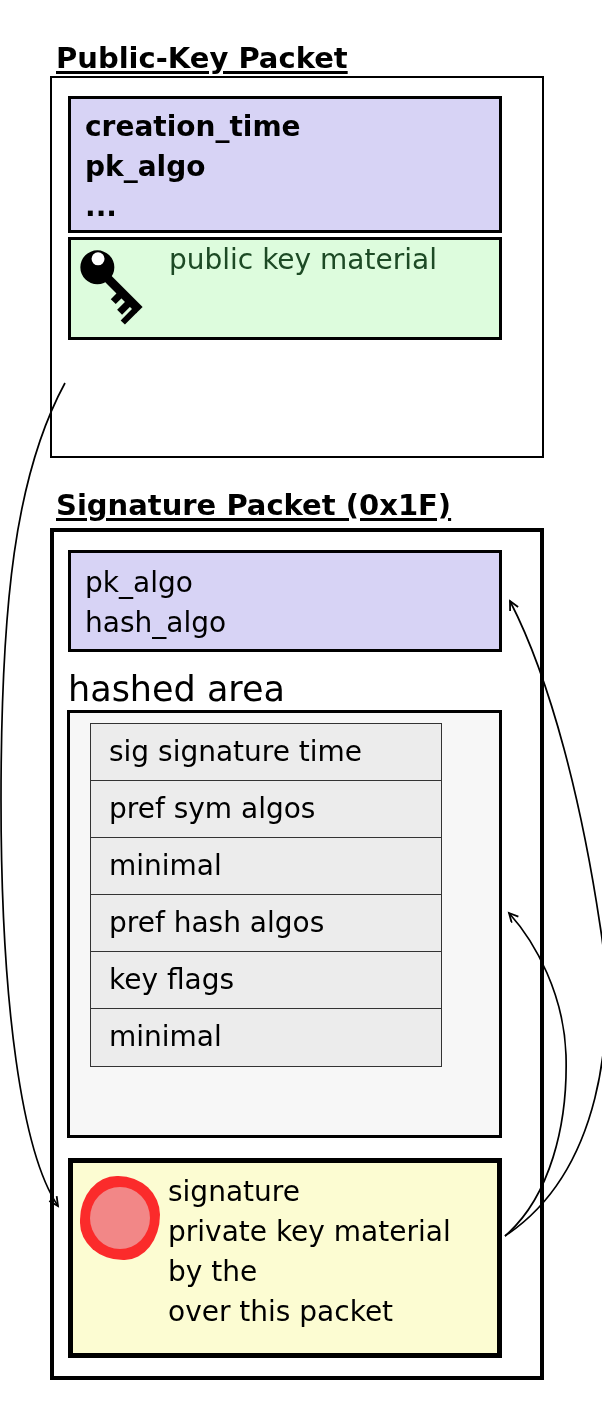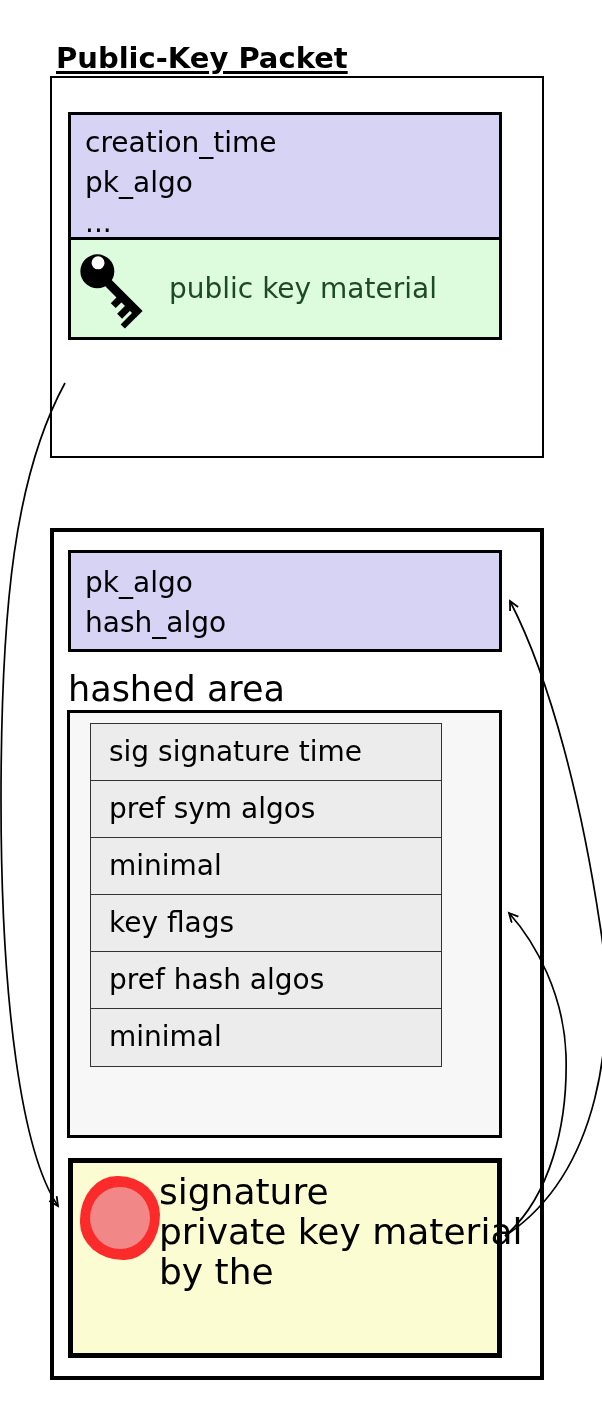--- a/index.html
+++ b/index.html
@@ -16,26 +16,26 @@
 
   .outer-box{position:absolute;background:#fff;border:2px solid #000;box-sizing:border-box;}
   #pk-outer{left:50px;top:31px;width:494px;height:382px;border-width:2px;}
   #sig-outer{left:50px;top:483px;width:494px;height:852px;border-width:4px;}
 
   .field-box{
     position:absolute;box-sizing:border-box;border:3px solid #000;
     font-size:28px;line-height:40px;
   }
   .lavender{background:#d7d3f5;}
-  #pk-header{left:68px;top:67px;width:434px;height:137px;padding:8px 0 0 14px;}
+  #pk-header{left:68px;top:51px;width:434px;height:137px;padding:8px 0 0 14px;font-weight:bold;}
   #sig-header{left:68px;top:505px;width:434px;height:102px;padding:10px 0 0 14px;}
 
   #pk-material{
     left:68px;top:192px;width:434px;height:103px;background:#ddfcdd;
-    display:flex;align-items:center;border-top-width:3px;
+    display:flex;border-top-width:3px;
   }
   #pk-material .mat-label{color:#1d4a25;font-size:28px;margin-left:10px;}
   .key-wrap{width:82px;height:84px;flex:0 0 auto;margin-left:6px;margin-top:6px;}
 
   #hashed-label{position:absolute;left:68px;top:627px;font-size:35px;line-height:34px;}
   #hashed-box{
     position:absolute;left:67px;top:665px;width:435px;height:428px;
     background:#f7f7f7;border:3px solid #000;box-sizing:border-box;
   }
   #subpackets{
@@ -45,21 +45,21 @@
   .subpkt-row{
     height:57px;box-sizing:border-box;background:#ececec;border-bottom:1px solid #333;
     font-size:28px;line-height:56px;padding-left:18px;white-space:nowrap;overflow:hidden;
   }
   .subpkt-row:last-child{border-bottom:none;}
 
   #sig-box{
     position:absolute;left:68px;top:1113px;width:434px;height:200px;
     background:#fcfcd2;border:5px solid #000;box-sizing:border-box;
   }
-  #sig-text{position:absolute;left:86px;top:9px;font-size:36px;line-height:40px;white-space:nowrap;}
+  #sig-text{position:absolute;left:95px;top:9px;font-size:28px;line-height:40px;white-space:nowrap;}
   .seal{
     position:absolute;left:7px;top:13px;width:80px;height:84px;background:#fb2b2b;
     border-radius:47% 53% 45% 55% / 53% 47% 55% 45%;
   }
   .seal-inner{
     position:absolute;left:10px;top:11px;width:60px;height:62px;background:#f28787;
     border-radius:50%;
   }
 
   #caption{position:absolute;left:0;top:1370px;width:602px;text-align:center;font-size:25px;}
@@ -91,50 +91,52 @@
           <rect x="30" y="22" width="48" height="9" fill="#000"></rect>
           <rect x="50" y="30" width="7" height="9" fill="#000"></rect>
           <rect x="62" y="30" width="7" height="12" fill="#000"></rect>
           <rect x="72" y="30" width="6" height="17" fill="#000"></rect>
         </g>
       </svg>
     </div>
     <div class="mat-label">public key material</div>
   </div>
 
+  <div class="pkt-title" id="sig-title">Signature Packet (0x1F)</div>
 
   <div class="outer-box" id="sig-outer">
   </div>
 
   <div class="field-box lavender" id="sig-header">
     <div>pk_algo</div>
     <div>hash_algo</div>
   </div>
 
   <div id="hashed-label">hashed area</div>
 
   <div id="hashed-box"></div>
 
   <div id="subpackets">
     <div class="subpkt-row">sig signature time</div>
     <div class="subpkt-row">pref sym algos</div>
     <div class="subpkt-row">minimal</div>
+    <div class="subpkt-row">pref hash algos</div>
     <div class="subpkt-row">key flags</div>
-    <div class="subpkt-row">pref hash algos</div>
     <div class="subpkt-row">minimal</div>
   </div>
 
   <div id="sig-box">
     <div class="seal">
       <div class="seal-inner"></div>
     </div>
     <div id="sig-text">
       <div>signature</div>
       <div>private key material</div>
       <div>by the</div>
+      <div>over this packet</div>
     </div>
   </div>
 
   <svg id="arrow-layer" viewBox="0 0 602 1406" xmlns="http://www.w3.org/2000/svg">
     <defs>
       <marker id="arr" markerWidth="14" markerHeight="12" refX="10" refY="5" orient="auto" markerUnits="userSpaceOnUse">
         <path d="M1,0.5 L10,5 L1,9.5" fill="none" stroke="#000" stroke-width="1.8"></path>
       </marker>
     </defs>
     <path d="M 65 338 C 15 430, 1 560, 1 755 C 1 960, 22 1108, 58 1161" fill="none" stroke="#000" stroke-width="1.7" marker-end="url(#arr)"></path>

